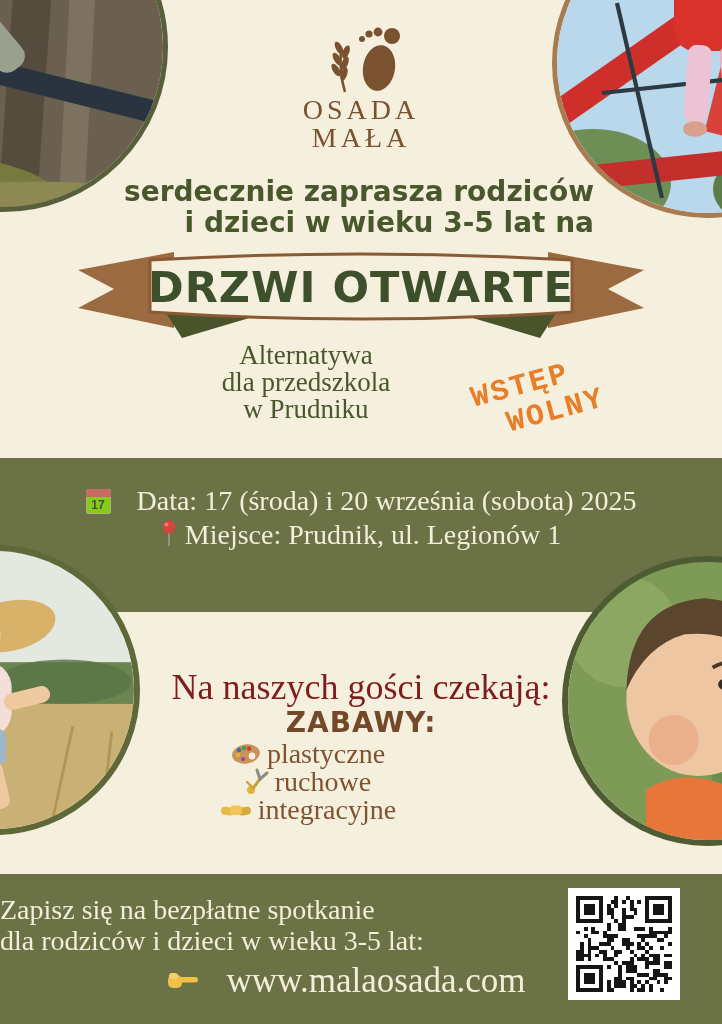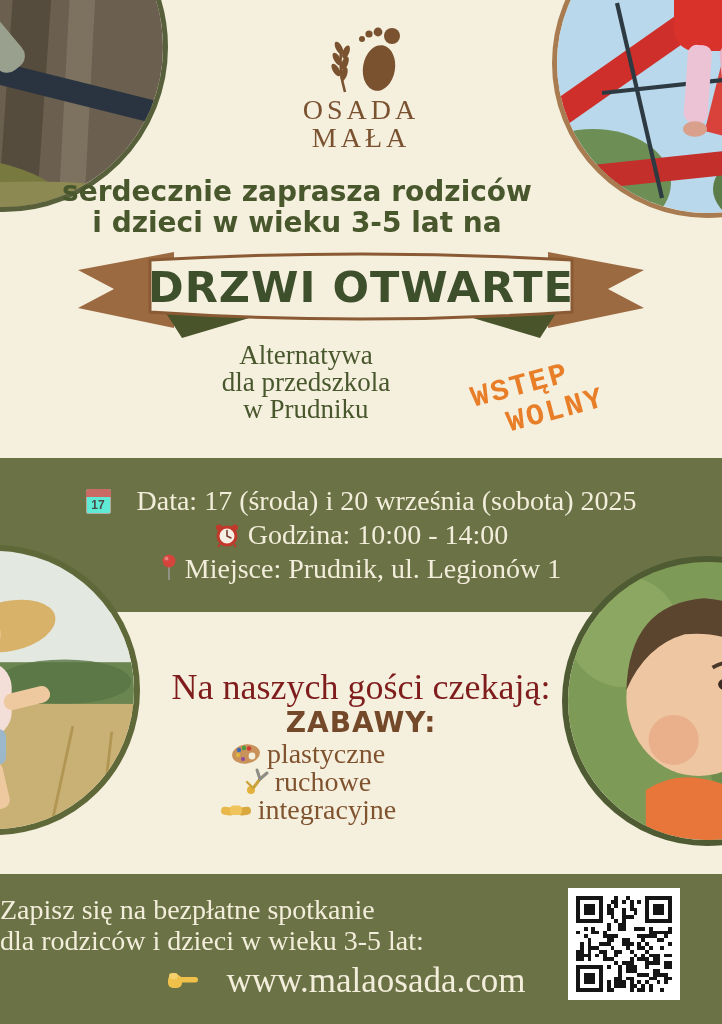--- a/index.html
+++ b/index.html
@@ -19,21 +19,21 @@
   .photo-tl{left:-162px;top:-118px;width:330px;height:330px;border:5px solid #57603a;}
   .photo-tr{left:552px;top:-92px;width:310px;height:310px;border:5px solid #a87c50;}
   .photo-ml{left:-150px;top:545px;width:290px;height:290px;border:6px solid #5f6838;}
   .photo-mr{left:562px;top:556px;width:290px;height:290px;border:6px solid #4f5c33;}
   
   .logo{position:absolute;top:22px;left:0;width:722px;text-align:center;z-index:3;}
   .logo svg{display:block;margin:0 auto;}
   .logo-name{font-family:"Liberation Serif",serif;color:var(--brown);
     font-size:28px;line-height:28px;letter-spacing:4px;font-weight:normal;}
   
-  .intro{position:absolute;top:176px;left:0;width:594px;text-align:center;
+  .intro{position:absolute;top:176px;left:0;width:594px;text-align:right;
     font-family:"DejaVu Sans",sans-serif;font-weight:bold;font-size:28px;
     line-height:31px;color:var(--green);z-index:3;}
   
   .ribbon{position:absolute;left:78px;top:246px;width:566px;height:100px;z-index:3;}
   .ribbon svg{position:absolute;left:0;top:0;}
   .ribbon-text{position:absolute;left:0;top:0;width:566px;height:82px;
     display:flex;align-items:center;justify-content:center;
     font-family:"DejaVu Sans",sans-serif;font-weight:bold;font-size:43px;
     letter-spacing:1px;color:#3d4f2b;}
   
@@ -41,21 +41,21 @@
     font-size:27px;line-height:27px;color:var(--green);z-index:3;}
   .stamp{position:absolute;left:474px;top:366px;transform:rotate(-15deg);
     font-family:"Liberation Mono",monospace;font-weight:bold;font-size:30px;
     line-height:33px;letter-spacing:2px;color:var(--orange);z-index:3;}
   .stamp .l2{margin-left:28px;}
   
   .info-lines{position:absolute;top:484px;left:0;width:722px;text-align:center;
     color:var(--cream);font-size:28px;z-index:2;}
   .info-line{height:34px;line-height:34px;white-space:nowrap;}
   .ic{display:inline-block;vertical-align:-4px;margin-right:8px;}
-  .cal{position:relative;width:25px;height:25px;background:#5eead4;border-radius:3px;
+  .cal{position:relative;width:25px;height:25px;background:#84cc16;border-radius:3px;
     display:inline-block;vertical-align:-4px;margin-right:26px;overflow:hidden;
     box-shadow:0 0 0 1px #b5a99a inset;}
   .cal-top{position:absolute;top:0;left:0;right:0;height:8px;background:#c96a64;}
   .cal-day{position:absolute;top:8px;left:0;right:0;text-align:center;
     font-family:"Liberation Sans",sans-serif;font-weight:bold;font-size:12px;
     line-height:16px;color:#4a4a4a;}
   
   .guests{position:absolute;top:666px;left:0;width:722px;text-align:center;
     font-size:36px;color:#7f1d1d;z-index:3;}
   .zabawy{position:absolute;top:706px;left:0;width:722px;text-align:center;
@@ -226,30 +226,20 @@
     <div>WSTĘP</div>
     <div class="l2">WOLNY</div>
   </div>
 
   <div class="info-lines">
     <div class="info-line">
       <span class="cal">
         <span class="cal-top"></span>
         <span class="cal-day">17</span>
       </span><span>Data: 17 (środa) i 20 września (sobota) 2025</span>
-    </div>
-    <div class="info-line">
-      <svg class="ic" width="26" height="26" viewBox="0 0 26 26">
-        <circle cx="5" cy="5.5" r="3" fill="#c0392b"></circle>
-          <circle cx="21" cy="5.5" r="3" fill="#c0392b"></circle>
-        <line x1="6" y1="22" x2="4" y2="25" stroke="#c0392b" stroke-width="2"></line>
-        <line x1="20" y1="22" x2="22" y2="25" stroke="#c0392b" stroke-width="2"></line>
-        <circle cx="13" cy="14" r="9" fill="#f6efe3" stroke="#c0392b" stroke-width="3"></circle>
-        <path d="M13,14 L13,8.5 M13,14 L17,16" stroke="#7a3b2e" stroke-width="1.6" stroke-linecap="round" fill="none"></path>
-      </svg><span>Godzina: 10:00 - 14:00</span>
     </div>
     <div class="info-line">
       <svg class="ic" width="16" height="28" viewBox="0 0 16 28">
         <line x1="8" y1="12" x2="8" y2="26" stroke="#9a9a94" stroke-width="1.6"></line>
         <circle cx="8" cy="7" r="6.5" fill="#d6453d"></circle>
         <circle cx="5.5" cy="4.5" r="2" fill="#e88078"></circle>
       </svg><span>Miejsce: Prudnik, ul. Legionów 1</span>
     </div>
   </div>
 

